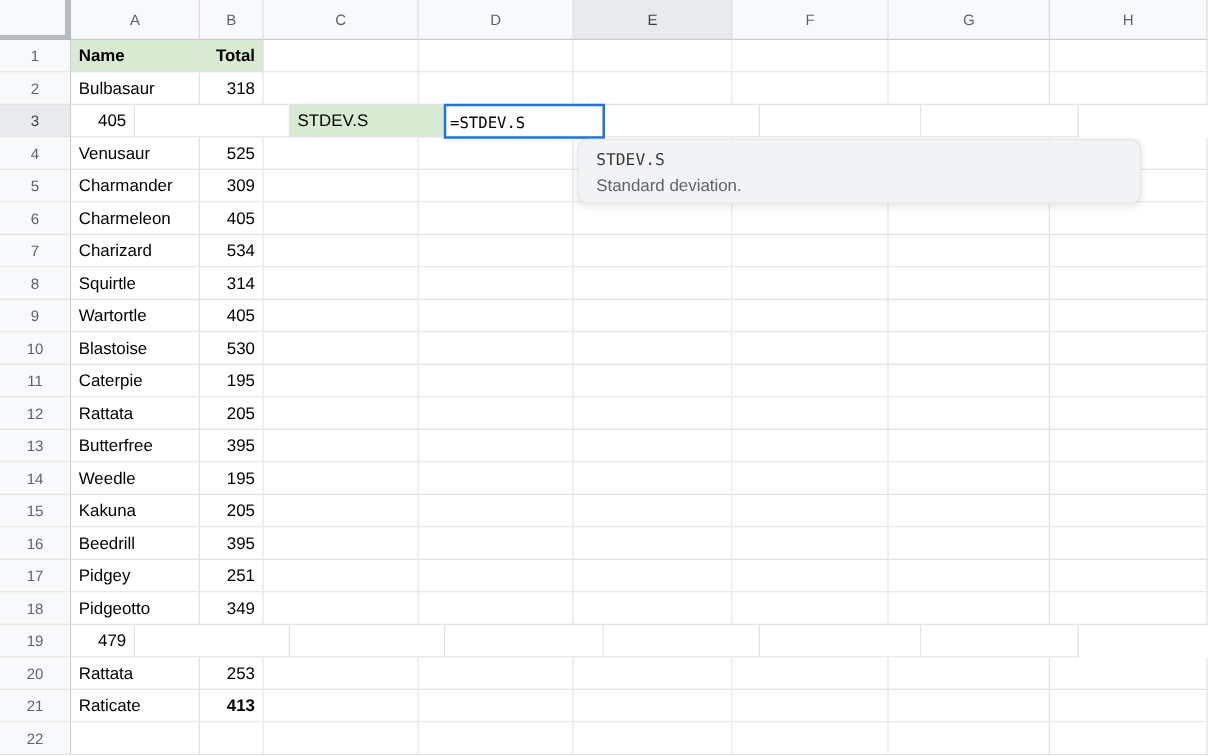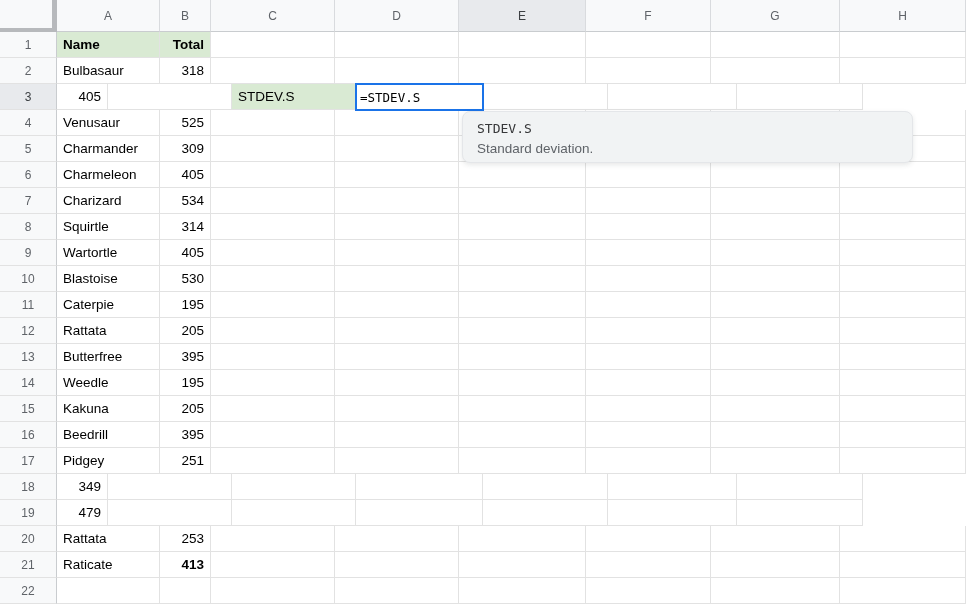--- a/index.html
+++ b/index.html
@@ -284,20 +284,21 @@
         <div class="cell right" style="width: 51px;">251</div>
         <div class="cell" style="width: 124px;"></div>
         <div class="cell" style="width: 124px;"></div>
         <div class="cell" style="width: 127px;"></div>
         <div class="cell" style="width: 125px;"></div>
         <div class="cell" style="width: 129px;"></div>
         <div class="cell" style="width: 126px;"></div>
       </div>
       <div class="grow">
         <div class="rowhead">18</div>
+        <div class="cell" style="width: 103px;">Pidgeotto</div>
         <div class="cell right" style="width: 51px;">349</div>
         <div class="cell" style="width: 124px;"></div>
         <div class="cell" style="width: 124px;"></div>
         <div class="cell" style="width: 127px;"></div>
         <div class="cell" style="width: 125px;"></div>
         <div class="cell" style="width: 129px;"></div>
         <div class="cell" style="width: 126px;"></div>
       </div>
       <div class="grow">
         <div class="rowhead">19</div>

